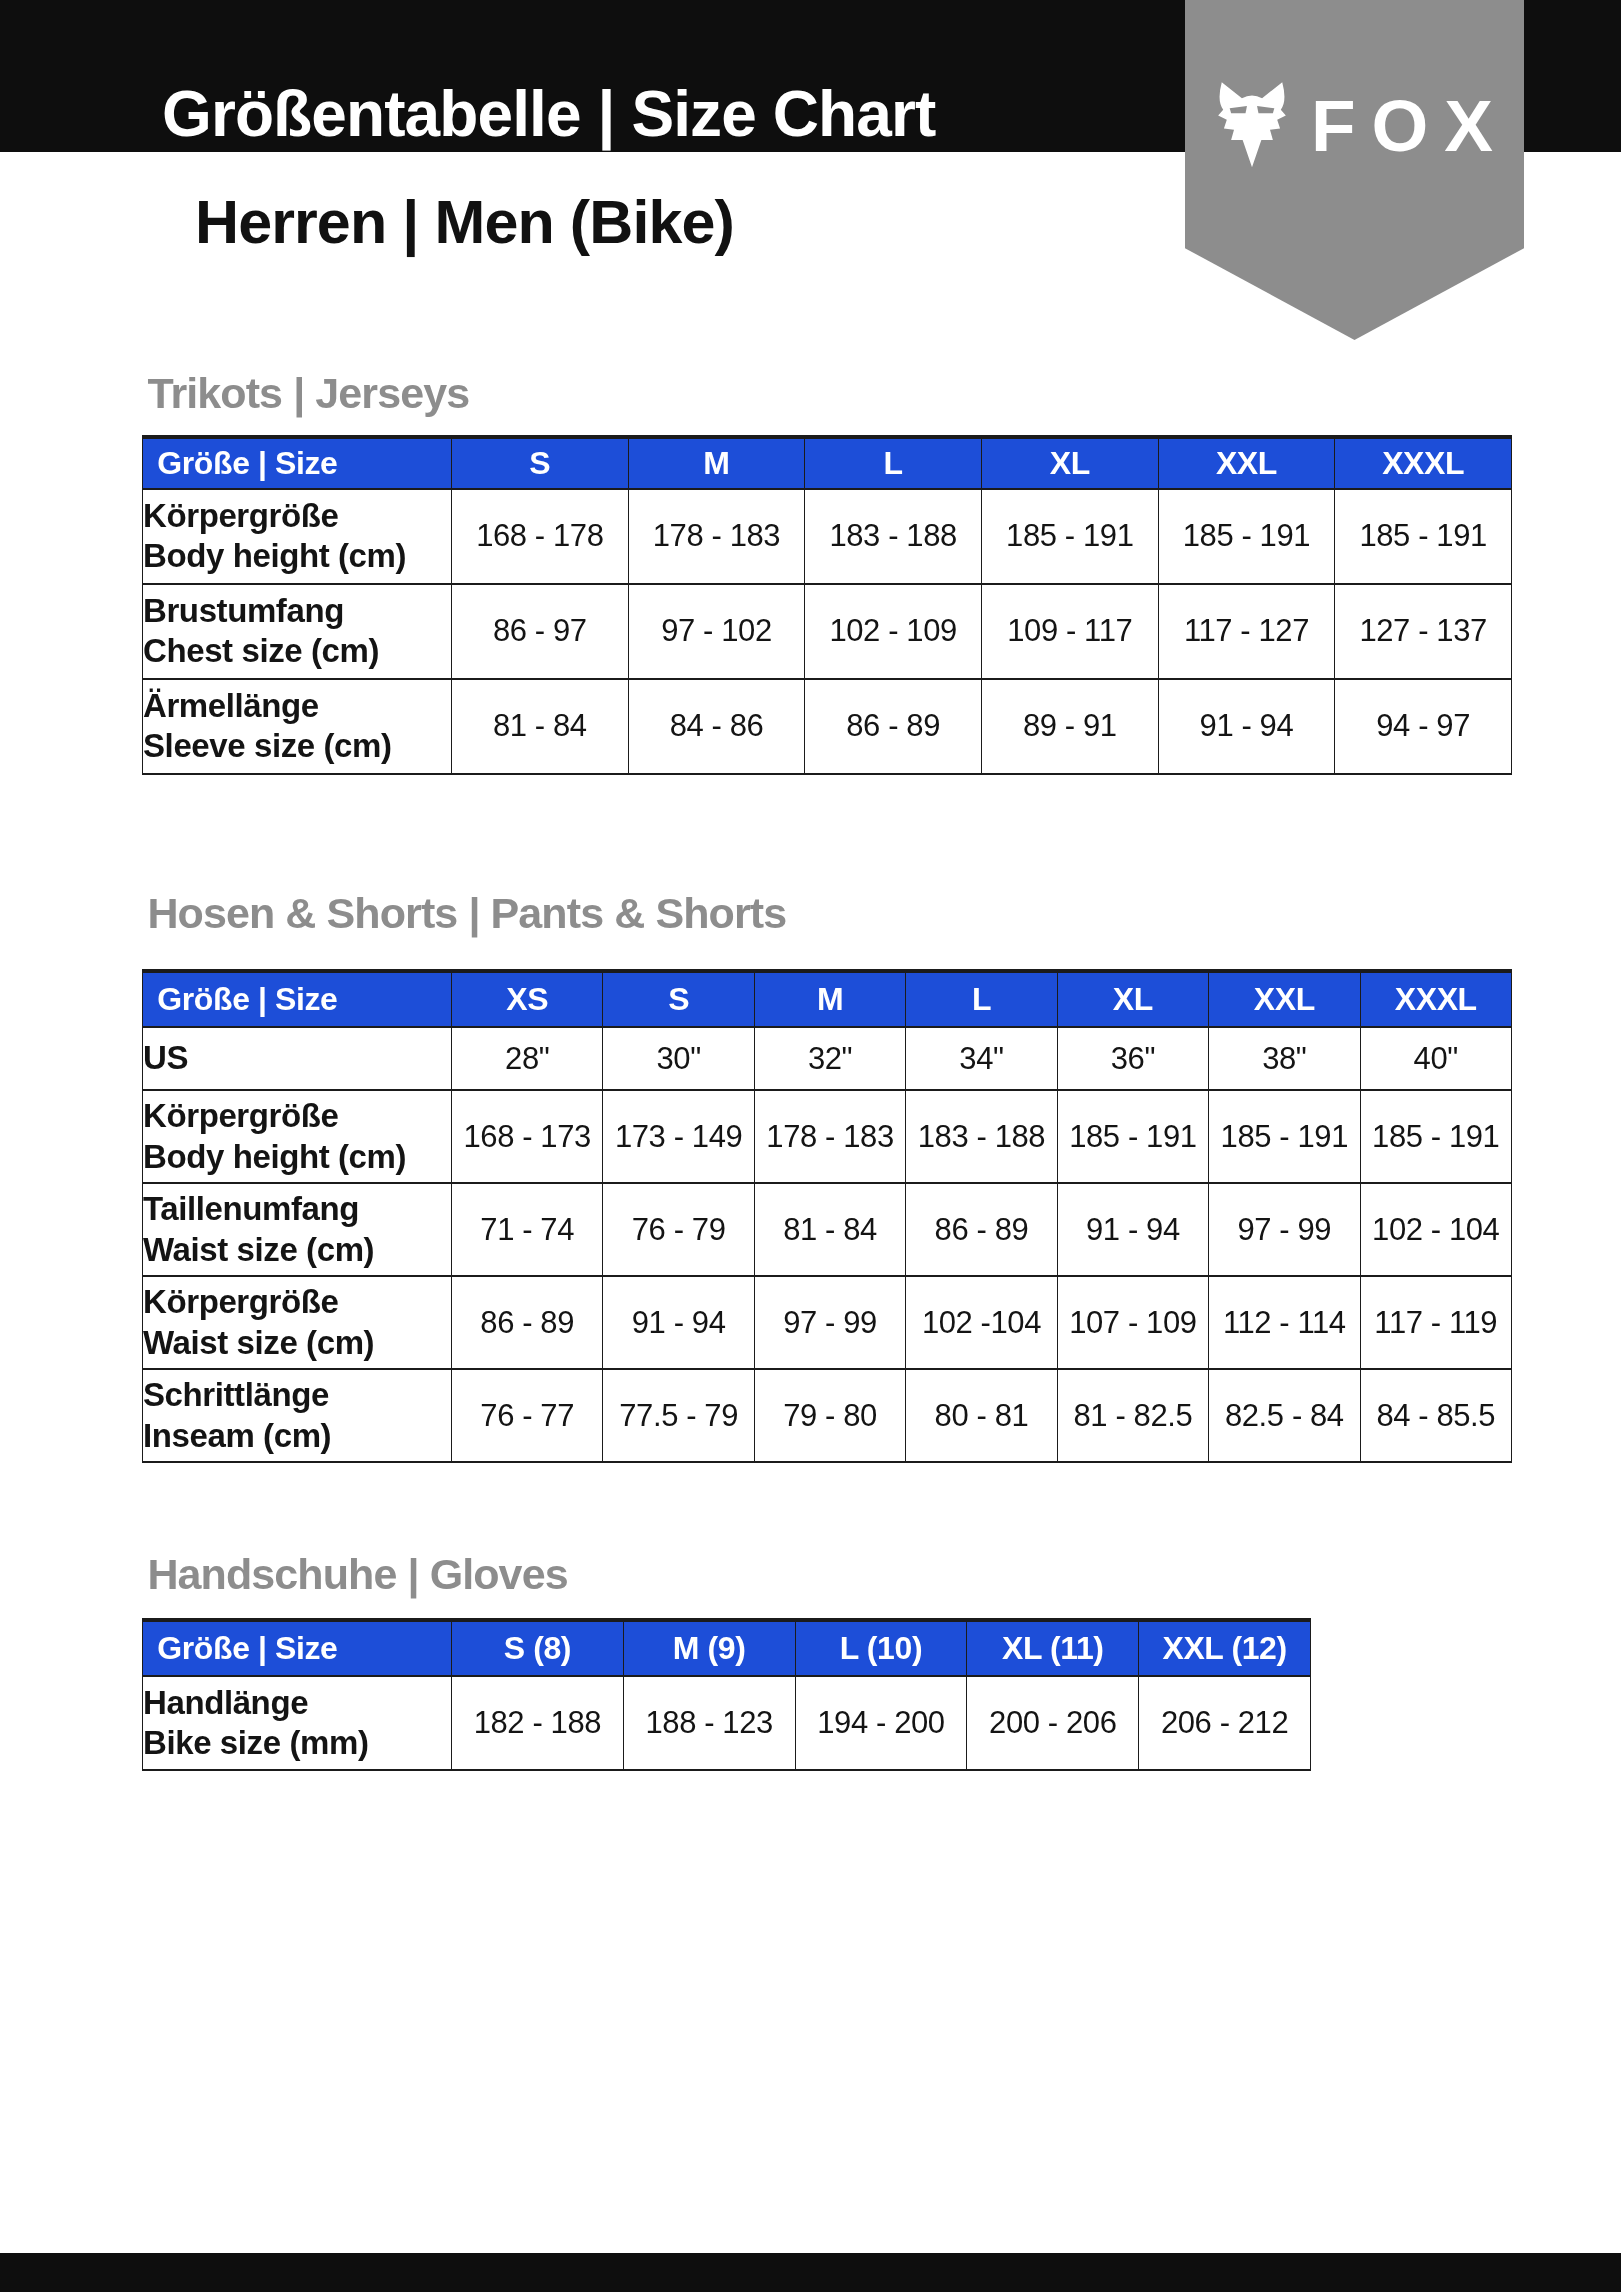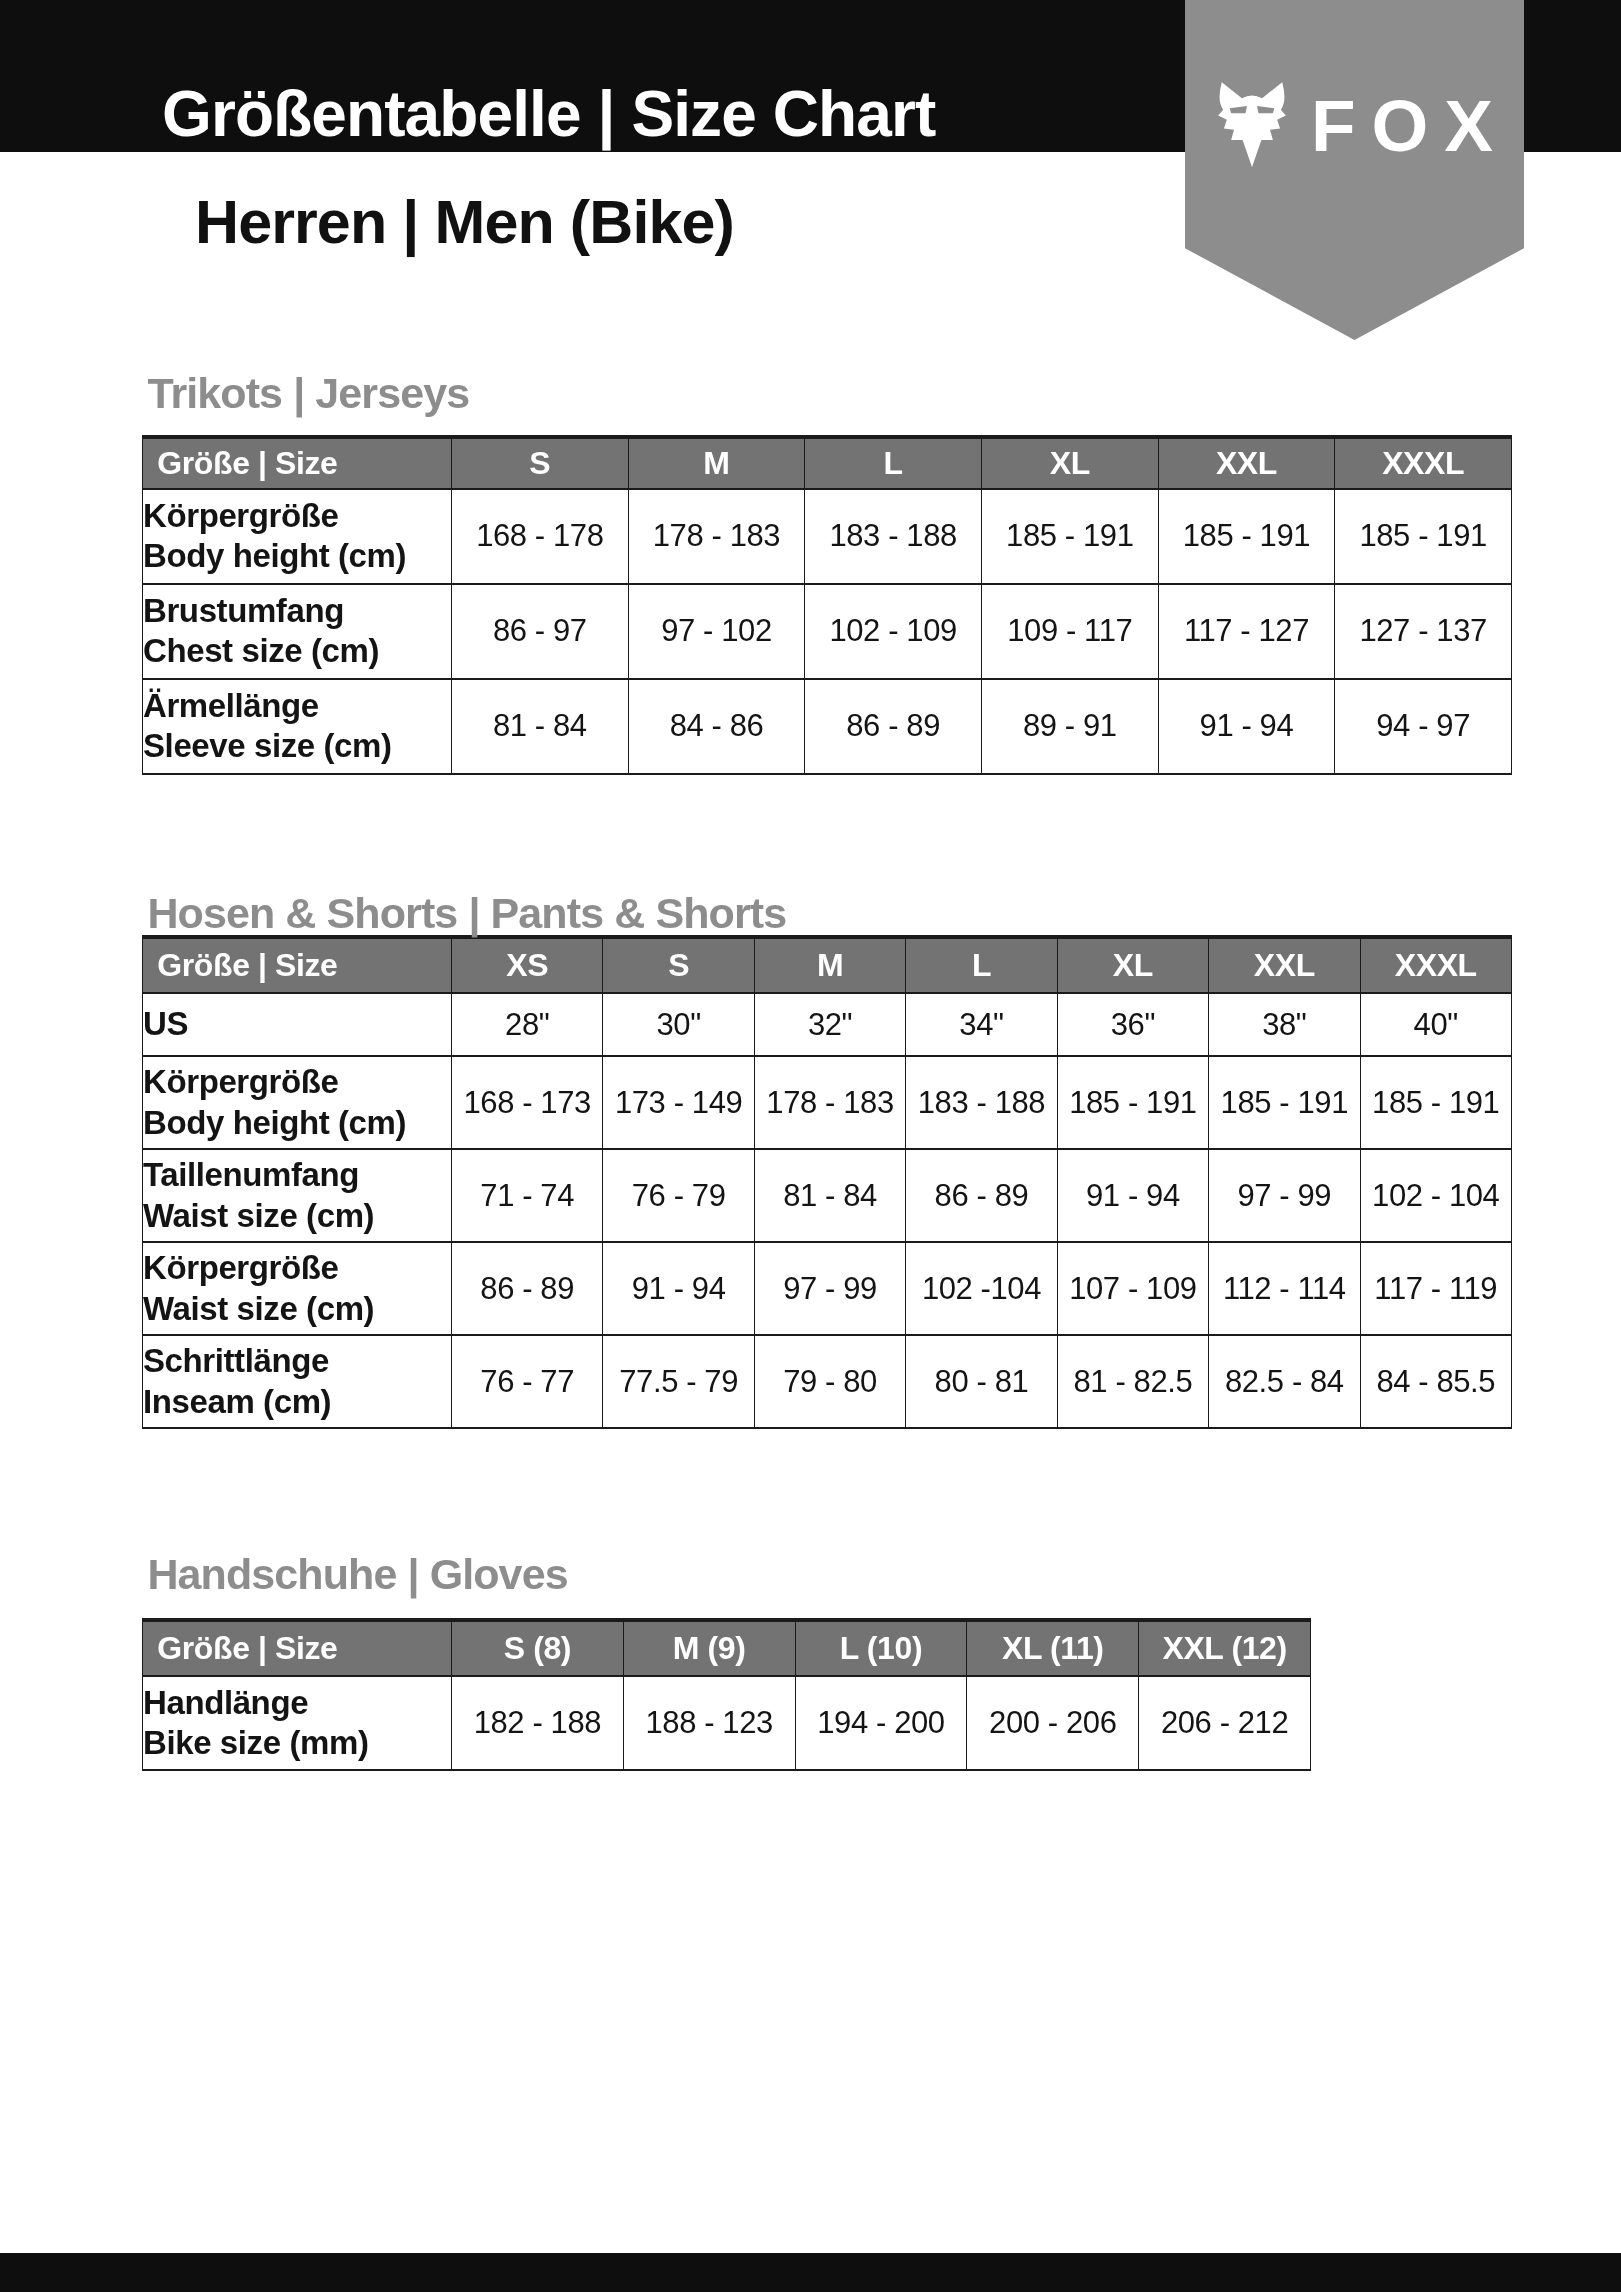--- a/index.html
+++ b/index.html
@@ -53,38 +53,38 @@
     border-collapse:collapse;table-layout:fixed;
     background:#ffffff;
   }
   table.size-table th,table.size-table td{
     border-left:1.8px solid #1b1b1b;border-right:1.8px solid #1b1b1b;
     border-top:2.7px solid #1b1b1b;border-bottom:2.7px solid #1b1b1b;
     padding:0;overflow:hidden;
   }
   table.size-table thead th{border-top-width:4.5px;}
   thead th{
-    background:#737373;color:#ffffff;
+    background:#1d4ed8;color:#ffffff;
     font-size:32px;font-weight:700;letter-spacing:-0.4px;
     text-align:center;vertical-align:middle;
   }
   thead th.corner{ text-align:left;padding-left:14.3px; }
   td.row-label{
     text-align:left;vertical-align:middle;padding-left:12.5px;
     font-size:33px;font-weight:700;color:#141414;
     letter-spacing:-0.4px;line-height:1.22;margin-top:7px;
   }
   td.data-cell{
     text-align:center;vertical-align:middle;
     font-size:31px;font-weight:400;color:#141414;
     letter-spacing:-0.4px;white-space:nowrap;
   }
   
   #sec-0{top:372px;} #sec-0 .section-title{margin-bottom:19.7px;}
-  #sec-1{top:892px;} #sec-1 .section-title{margin-bottom:0;}
+  #sec-1{top:892px;} #sec-1 .section-title{margin-bottom:34px;}
   #sec-2{top:1553px;} #sec-2 .section-title{margin-bottom:22.4px;}
   #tbl-0{width:1370px;} #tbl-0 thead tr{height:52px;} #tbl-0 tbody tr{height:95px;}
   #tbl-1{width:1370px;} #tbl-1 thead tr{height:56px;} #tbl-1 tbody tr{height:93px;}
   #tbl-1 tbody tr.single{height:63px;}
   #tbl-2{width:1169px;} #tbl-2 thead tr{height:56px;} #tbl-2 tbody tr{height:94px;}
   
   .bottom-bar{
     position:absolute;left:0;top:2253px;width:1621px;height:39px;
     background:#0e0e0e;
   }

